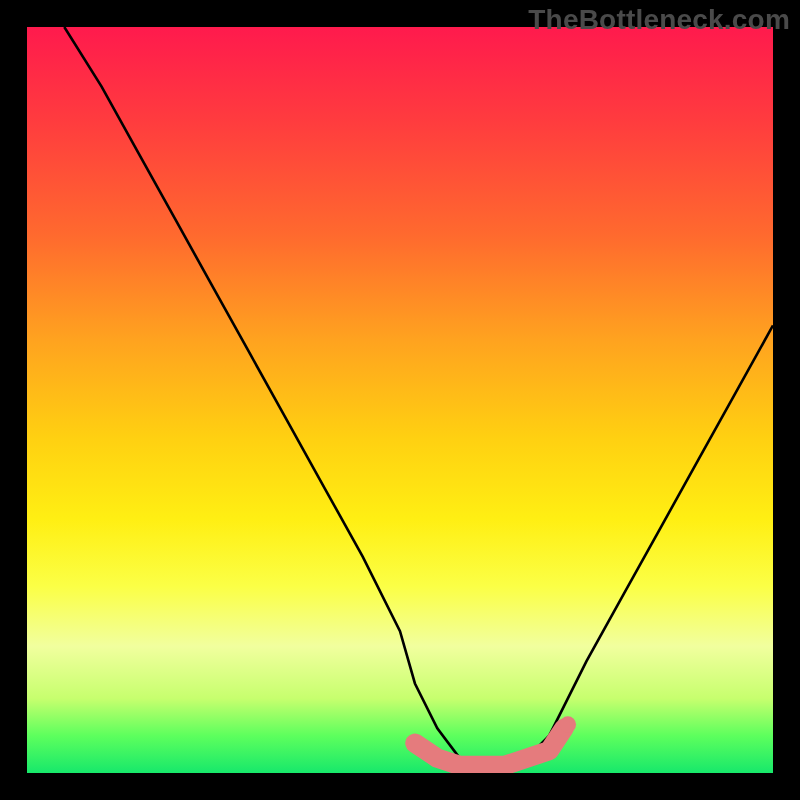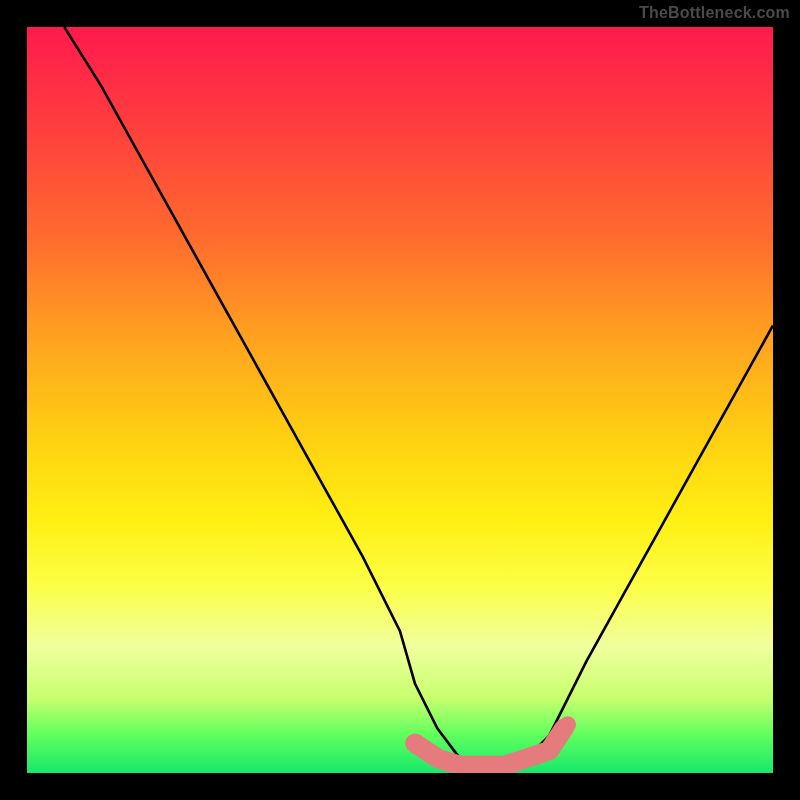--- a/index.html
+++ b/index.html
@@ -39,21 +39,21 @@
       #c7ff6e 90%,
       #5dff5d 95%,
       #17e86b 100%
     );
   }
   .watermark {
     position: absolute;
     top: 4px;
     right: 10px;
     color: #4a4a4a;
-    font-size: 16px;
+    font-size: 28px;
     font-weight: 600;
     letter-spacing: 0.2px;
   }
   svg.curve {
     position: absolute;
     top: 0;
     left: 0;
   }
 </style>
 </head>

